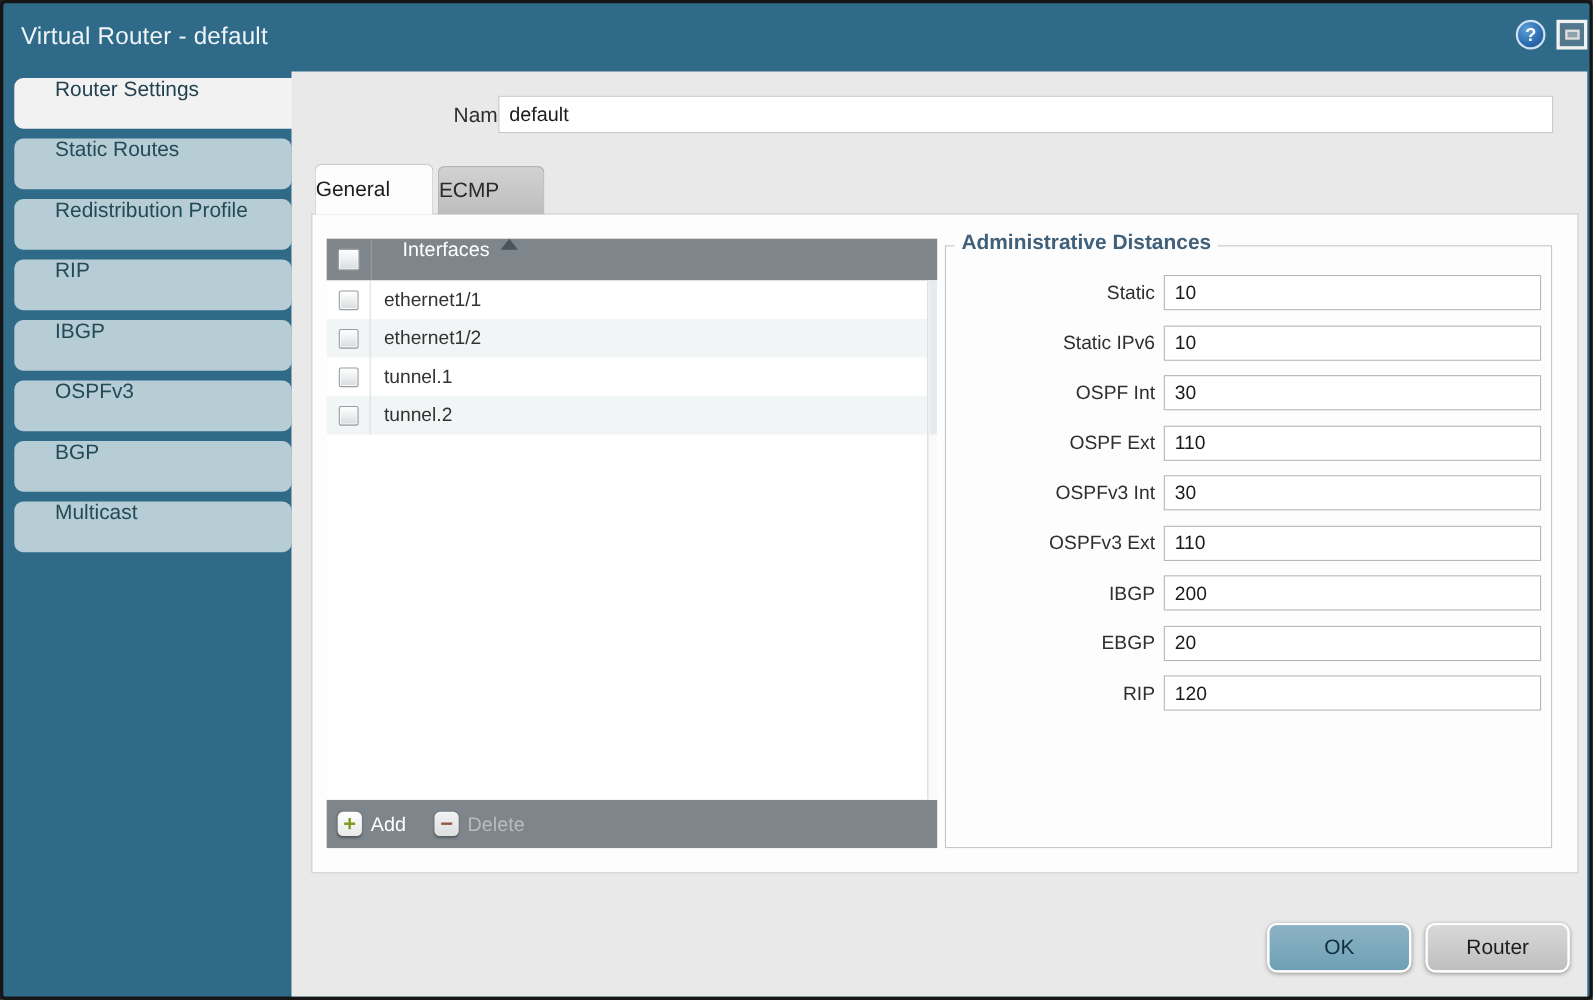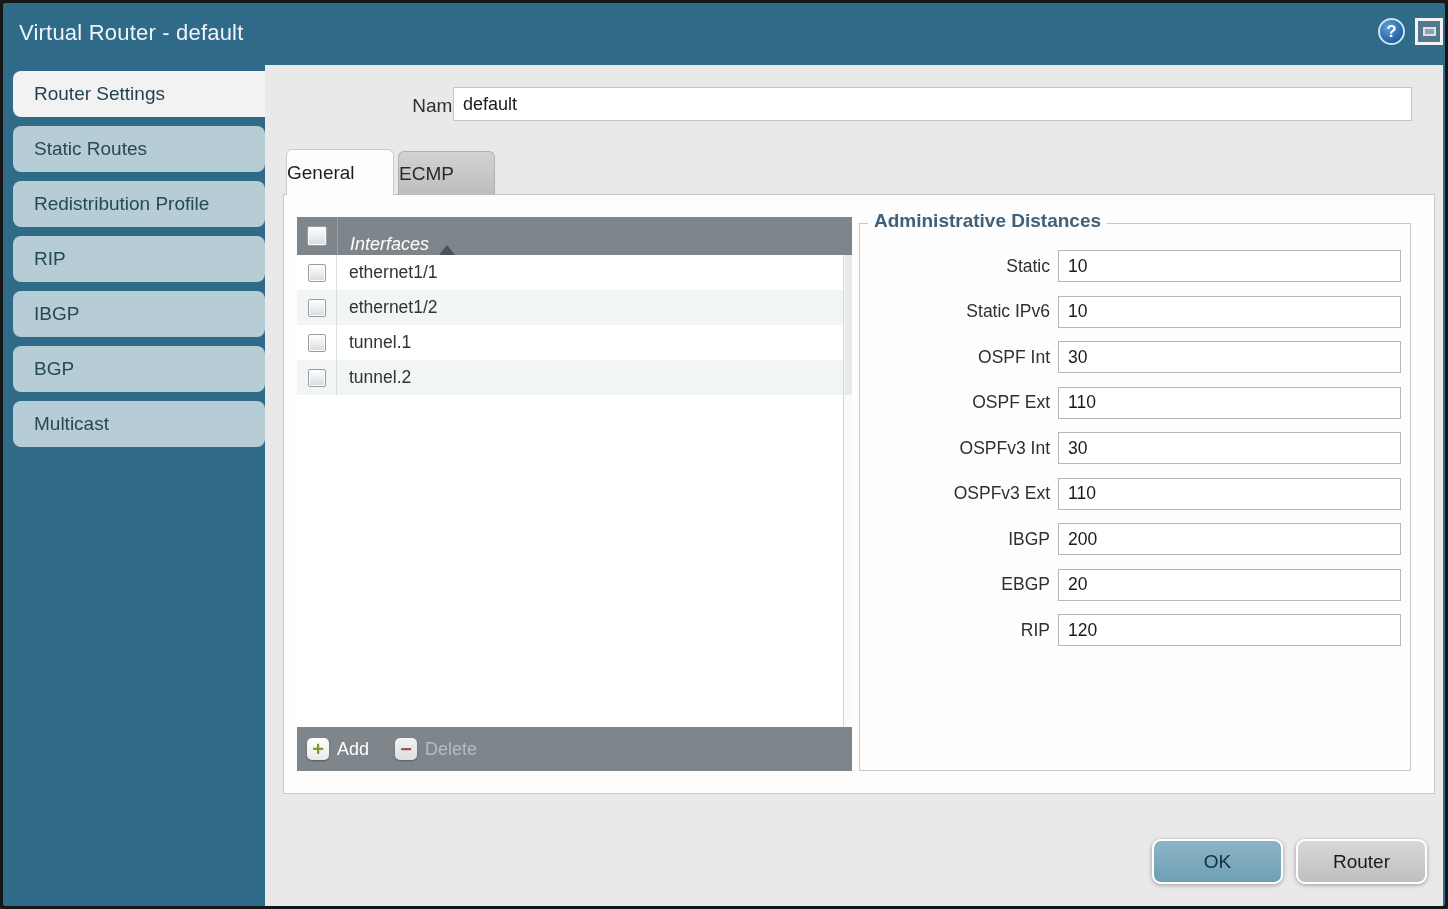--- a/index.html
+++ b/index.html
@@ -29,21 +29,21 @@
     border: 3px solid #f2f2f2; background: #53788e;
     display: flex; align-items: center; justify-content: center; cursor: pointer;
   }
   .maximize-icon .inner { width: 13px; height: 9px; border: 2px solid #e0e0e0; background: #8fa3ad; }
 
   
   .sidebar { position: absolute; left: 0; top: 62px; width: 262px; height: 750px; }
   .side-tab {
     position: relative; margin: 0 0 9px 10px; width: 252px; height: 46px;
     background: #b7cdd5; border-radius: 8px;
-    display: flex; align-items: center; padding-left: 21px;
+    display: flex; align-items: flex-start; padding-left: 37px;
     font-size: 19px; color: #234a57; cursor: pointer;
   }
   .sidebar .spacer-top { height: 6px; }
   .side-tab.active {
     background: #f2f2f2; width: 254px; border-radius: 8px 0 0 8px; color: #1f3f4d;
   }
 
   
   .content {
     position: absolute; left: 262px; top: 62px; width: 1178px; height: 902px;
@@ -82,22 +82,22 @@
   
   .iface-table {
     position: absolute; left: 13px; top: 22px; width: 555px; height: 554px;
     display: flex; flex-direction: column;
   }
   .iface-header {
     height: 38px; background: #7e868b; display: flex; align-items: center; flex: none;
   }
   .iface-header .cb-cell { width: 40px; display: flex; justify-content: center; }
   .iface-header .col-label-wrap {
-    display: flex; align-items: flex-end; height: 100%; flex: 1;
-    border-left: 1px solid #99a0a5; padding-left: 12px; cursor: pointer; font-style: italic;
+    display: flex; align-items: flex-start; height: 100%; flex: 1;
+    border-left: 1px solid #99a0a5; padding-left: 28px; cursor: pointer;
   }
   .iface-header .col-label { color: #fff; font-size: 18px; }
   .sort-asc-icon {
     margin-left: 10px; width: 0; height: 0;
     border-left: 8px solid transparent; border-right: 8px solid transparent;
     border-bottom: 10px solid #4b545c;
   }
   .iface-body { flex: 1; background: #fff; position: relative; overflow: hidden; }
   .iface-row { height: 35px; display: flex; align-items: center; cursor: pointer; }
   .iface-row.alt { background: #f2f5f6; }
@@ -191,20 +191,23 @@
       </div>
 
       <div class="side-tab alt">
         <span>RIP</span>
       </div>
 
       <div class="side-tab">
         <span>IBGP</span>
       </div>
 
+      <div class="side-tab alt">
+        <span>OSPFv3</span>
+      </div>
 
       <div class="side-tab">
         <span>BGP</span>
       </div>
 
       <div class="side-tab alt">
         <span>Multicast</span>
       </div>
     </div>
 

